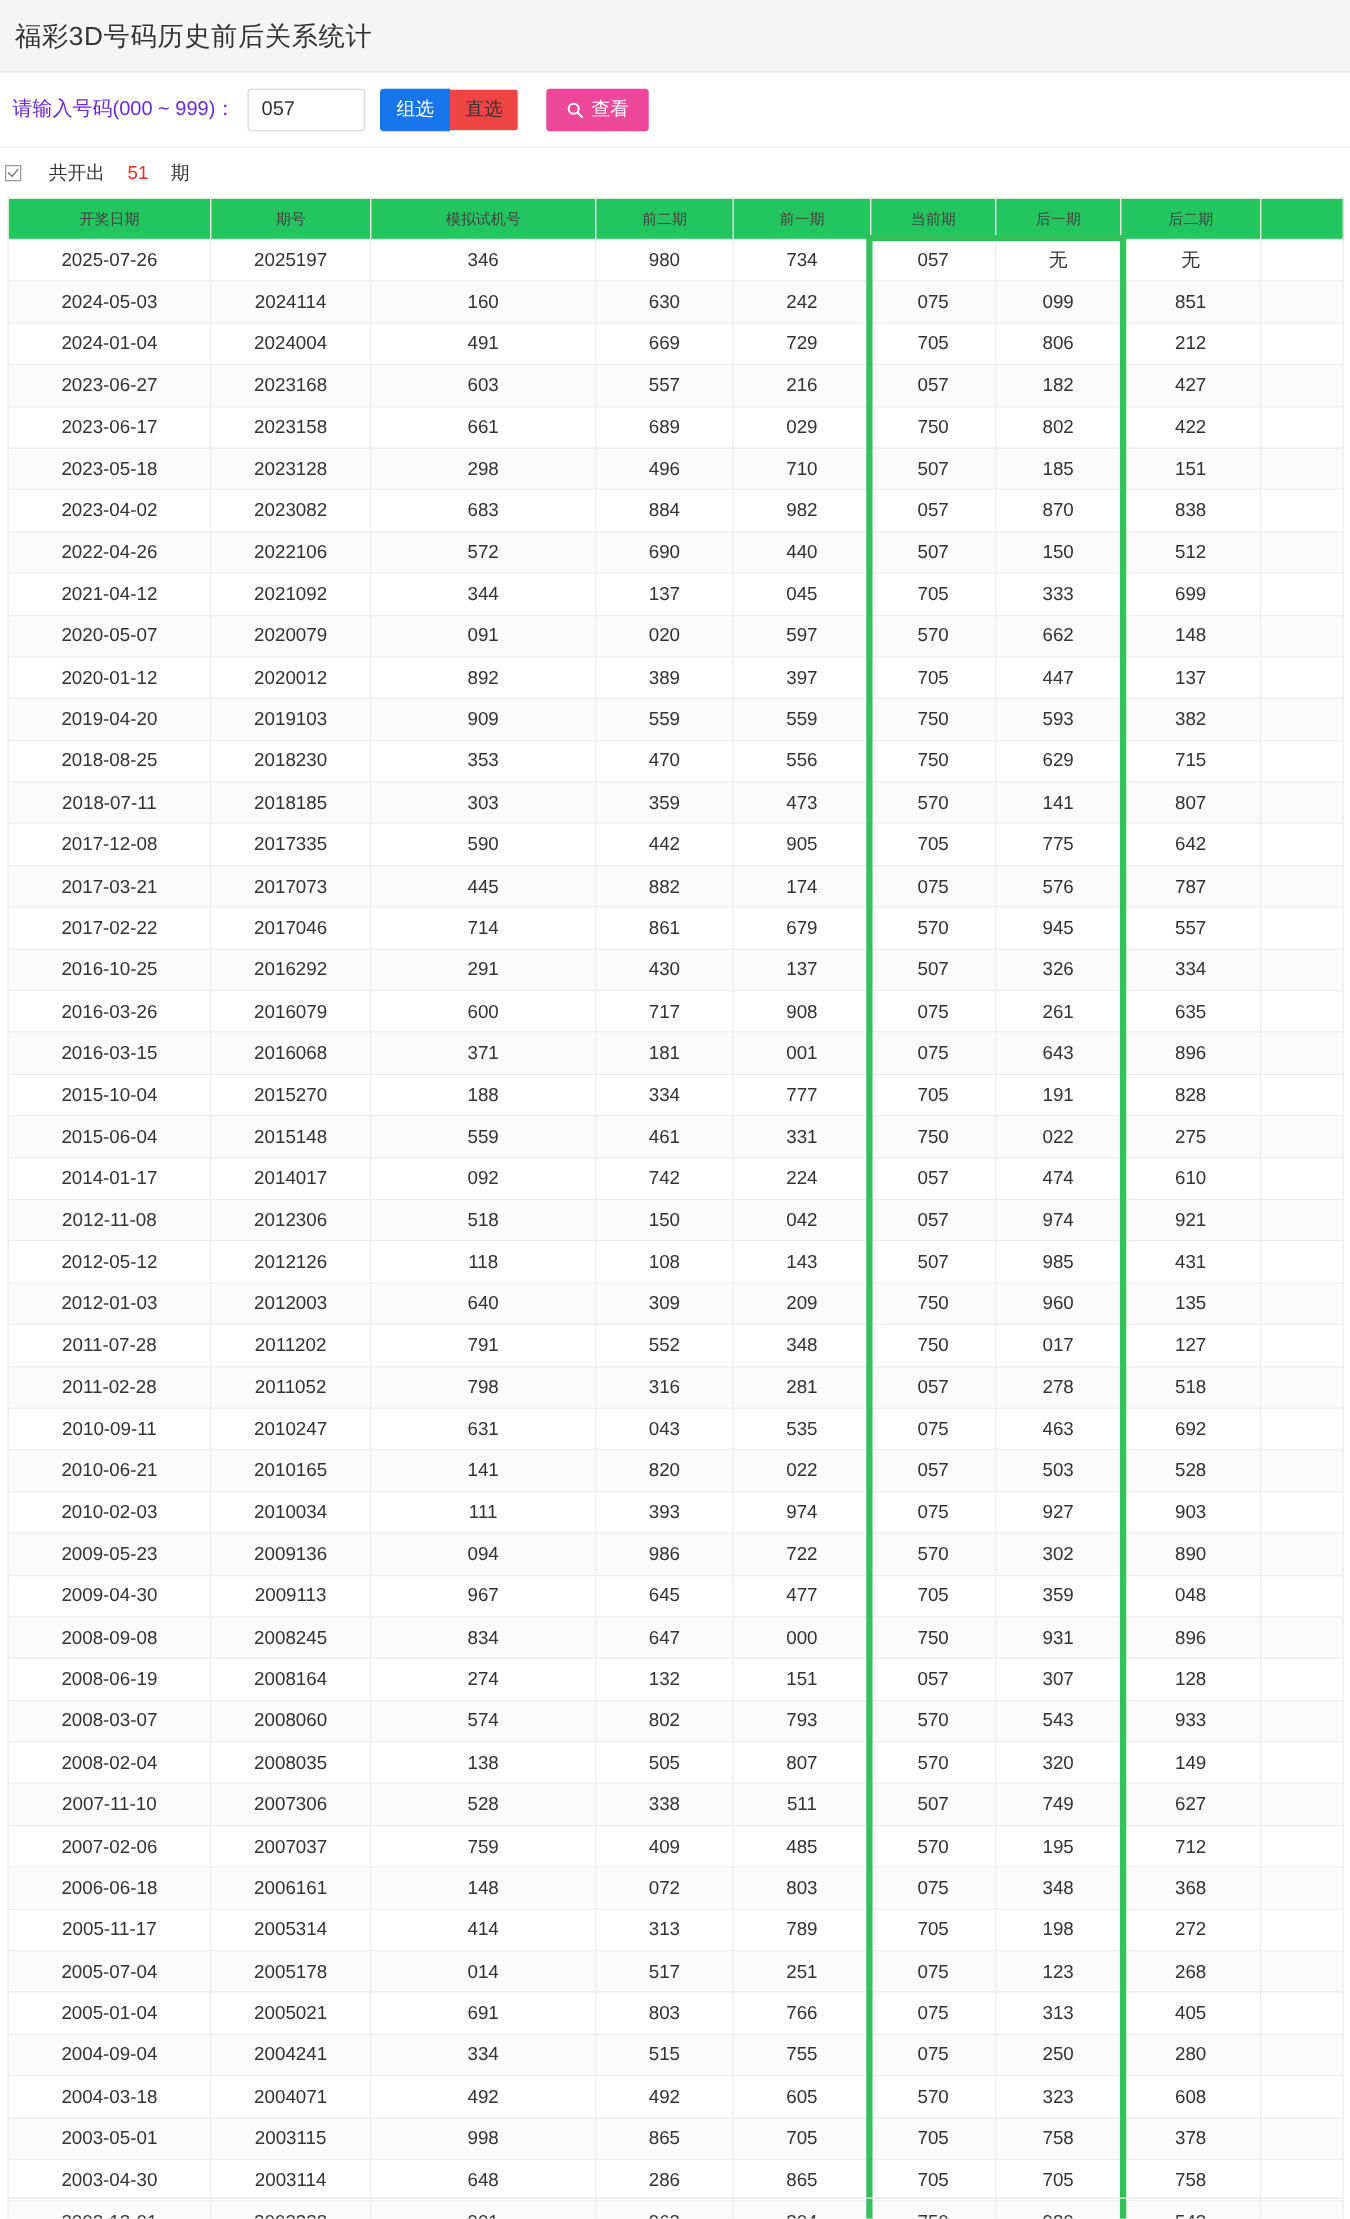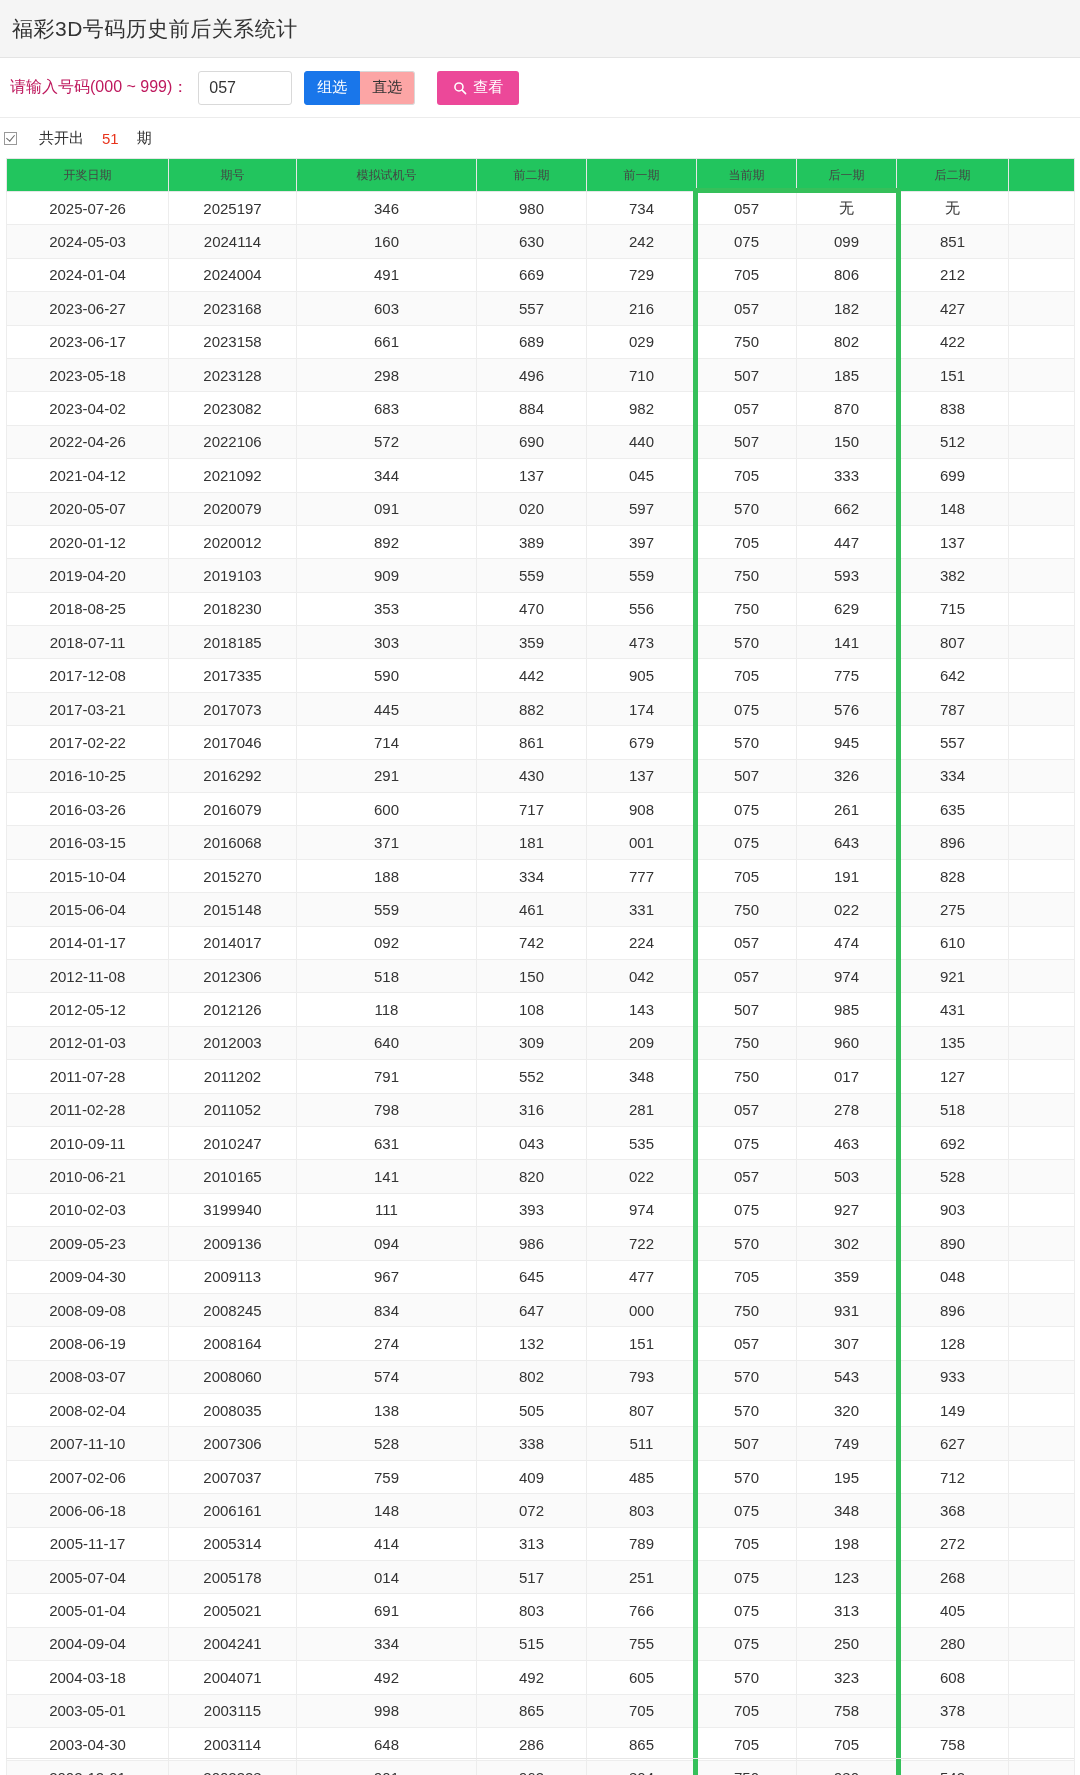--- a/index.html
+++ b/index.html
@@ -34,21 +34,21 @@
   .querybar {
     height: 60px;
     display: flex;
     align-items: center;
     padding-left: 10px;
     box-sizing: border-box;
     border-bottom: 1px solid #ececec;
   }
   .querybar .label {
     font-size: 16px;
-    color: #be185d;
+    color: #6d28d9;
     margin-right: 10px;
     white-space: nowrap;
   }
   .num-input {
     width: 94px;
     height: 34px;
     border: 1px solid #d9d9d9;
     border-radius: 3px;
     font-size: 16px;
     color: #333;
@@ -60,21 +60,21 @@
   .mode-group {
     display: flex;
     margin-left: 12px;
   }
   .mode-btn {
     height: 34px;
     min-width: 52px;
     padding: 0 12px;
     font-size: 15px;
     border: 1px solid #d9d9d9;
-    background: #fca5a5;
+    background: #ef4444;
     color: #333;
     cursor: pointer;
     display: flex;
     align-items: center;
     justify-content: center;
     box-sizing: border-box;
     font-family: "Liberation Sans", sans-serif;
   }
   .mode-btn.first { border-radius: 3px 0 0 3px; }
   .mode-btn.last { border-radius: 0 3px 3px 0; border-left: none; }
@@ -575,21 +575,21 @@
             <td>141</td>
             <td>820</td>
             <td>022</td>
             <td>057</td>
             <td>503</td>
             <td>528</td>
             <td></td>
           </tr>
           <tr>
             <td>2010-02-03</td>
-            <td>3199940</td>
+            <td>2010034</td>
             <td>111</td>
             <td>393</td>
             <td>974</td>
             <td>075</td>
             <td>927</td>
             <td>903</td>
             <td></td>
           </tr>
           <tr>
             <td>2009-05-23</td>

